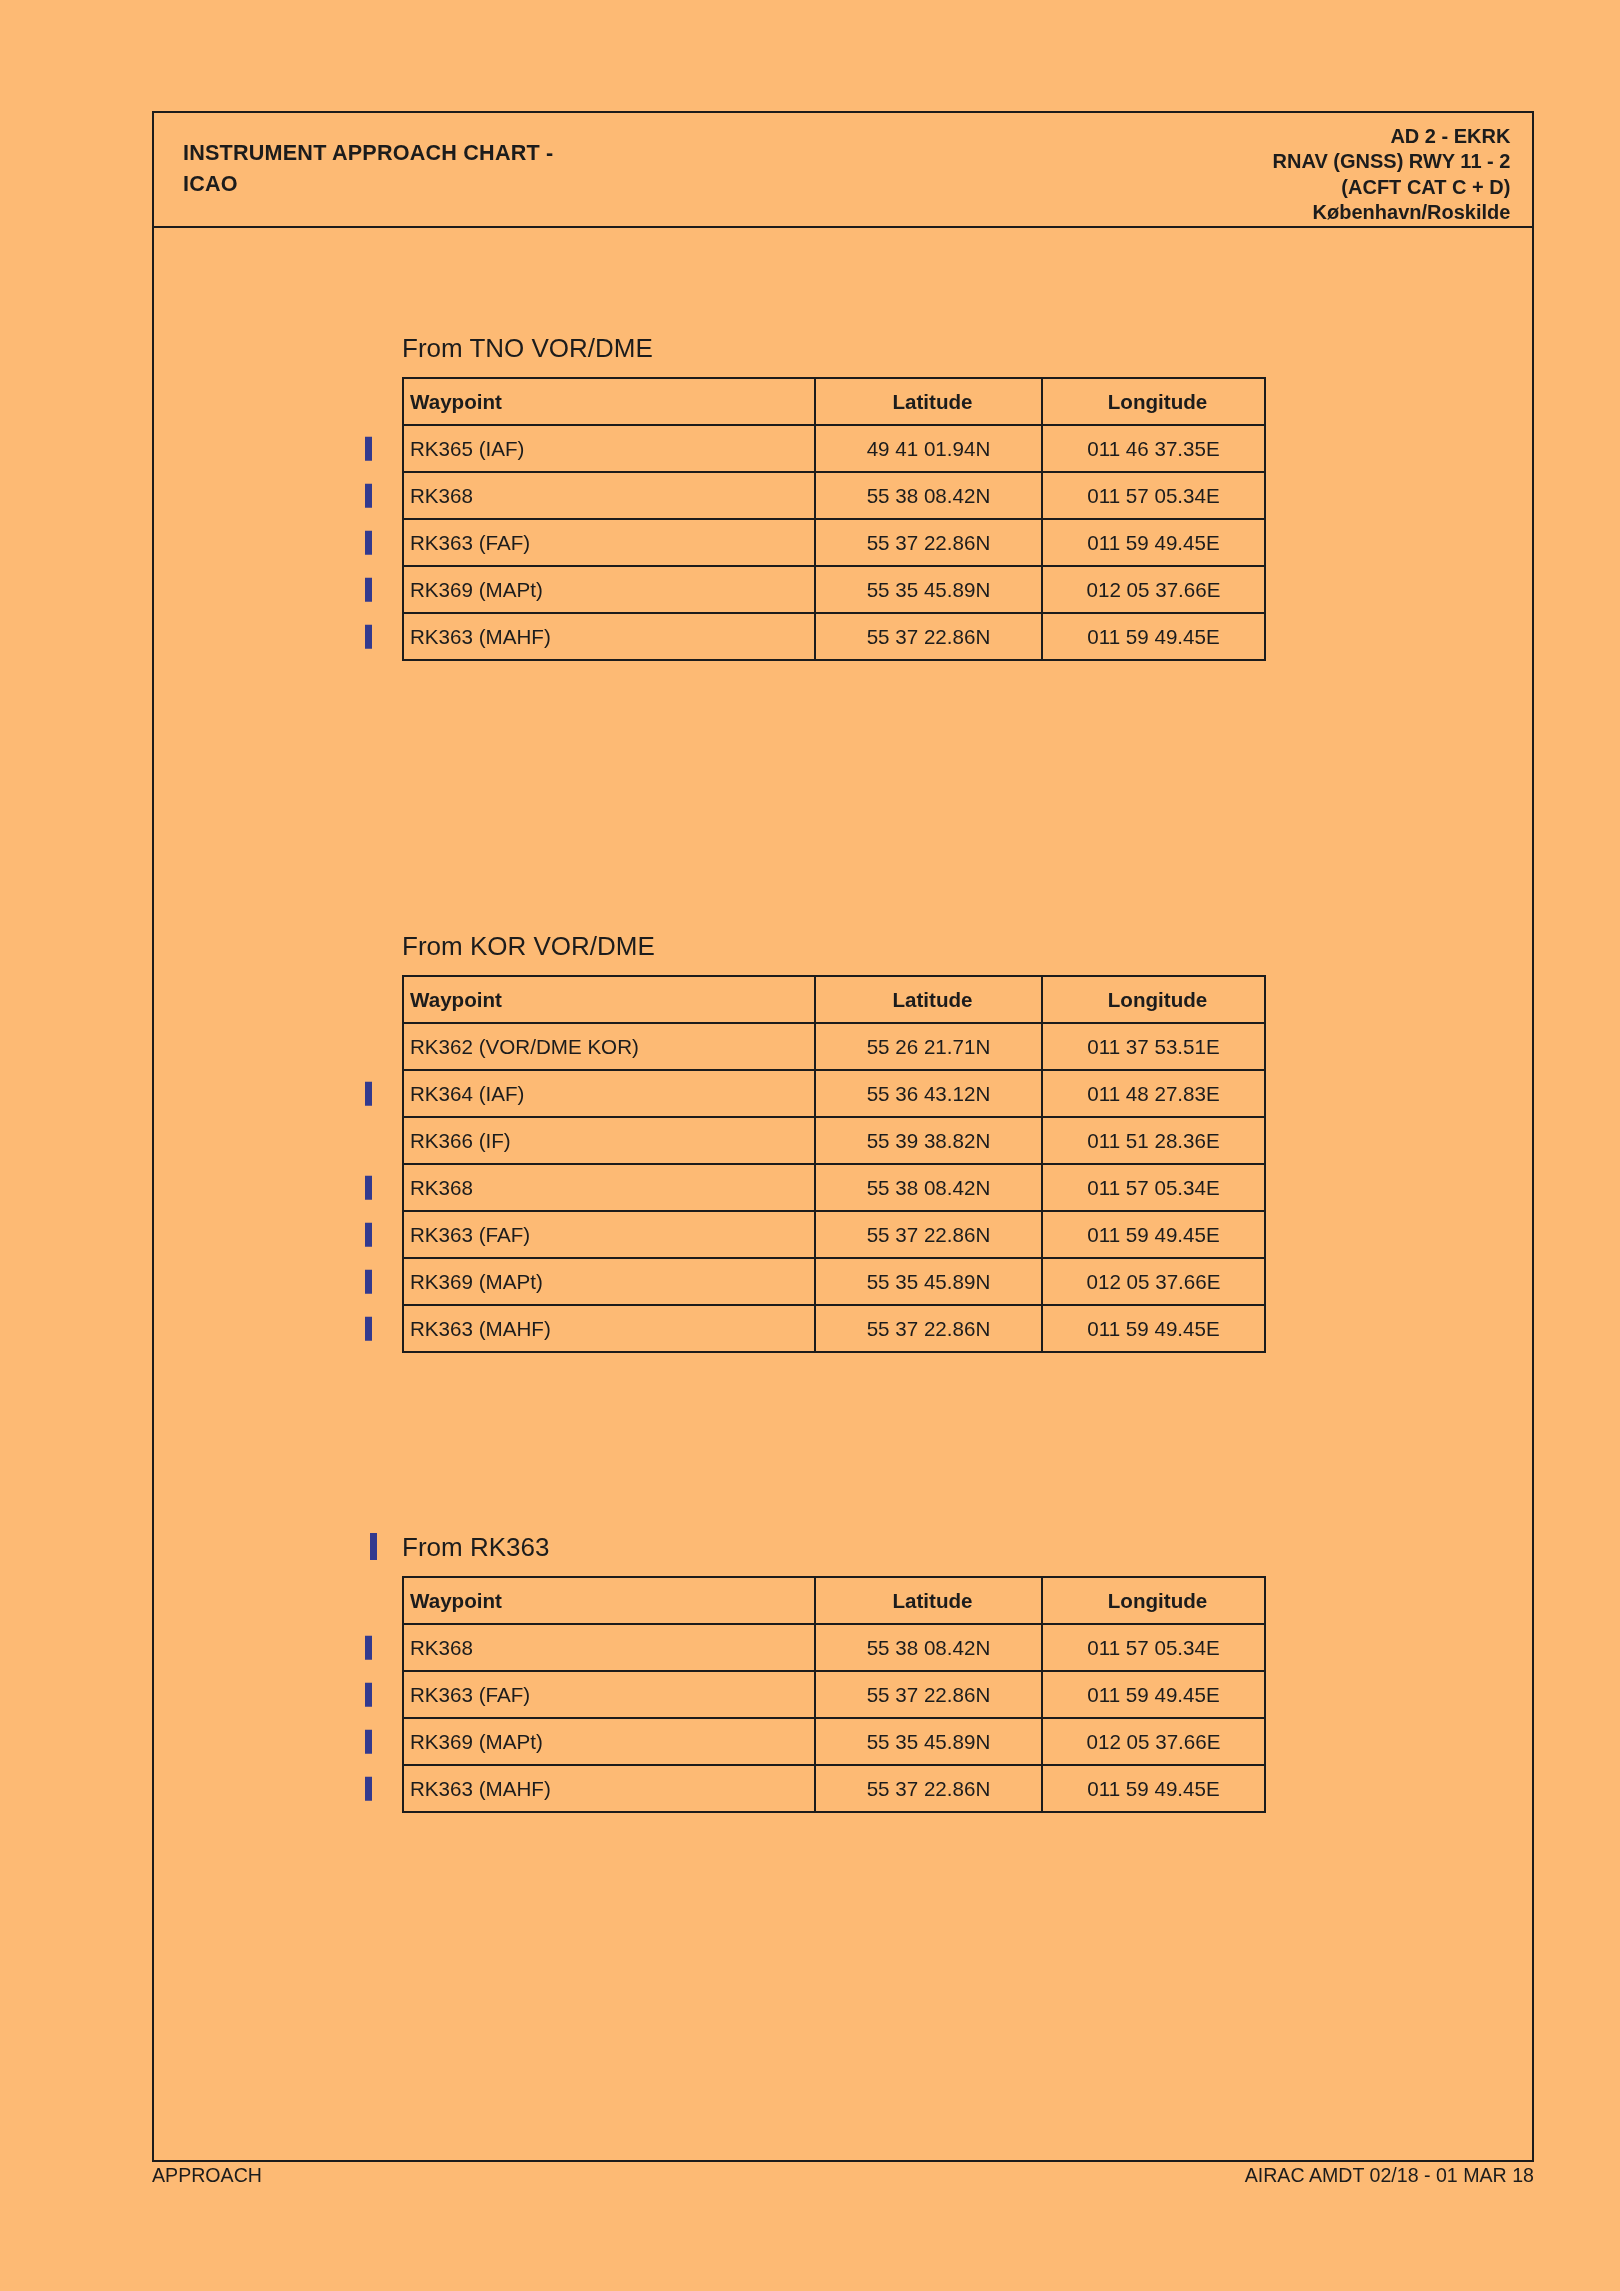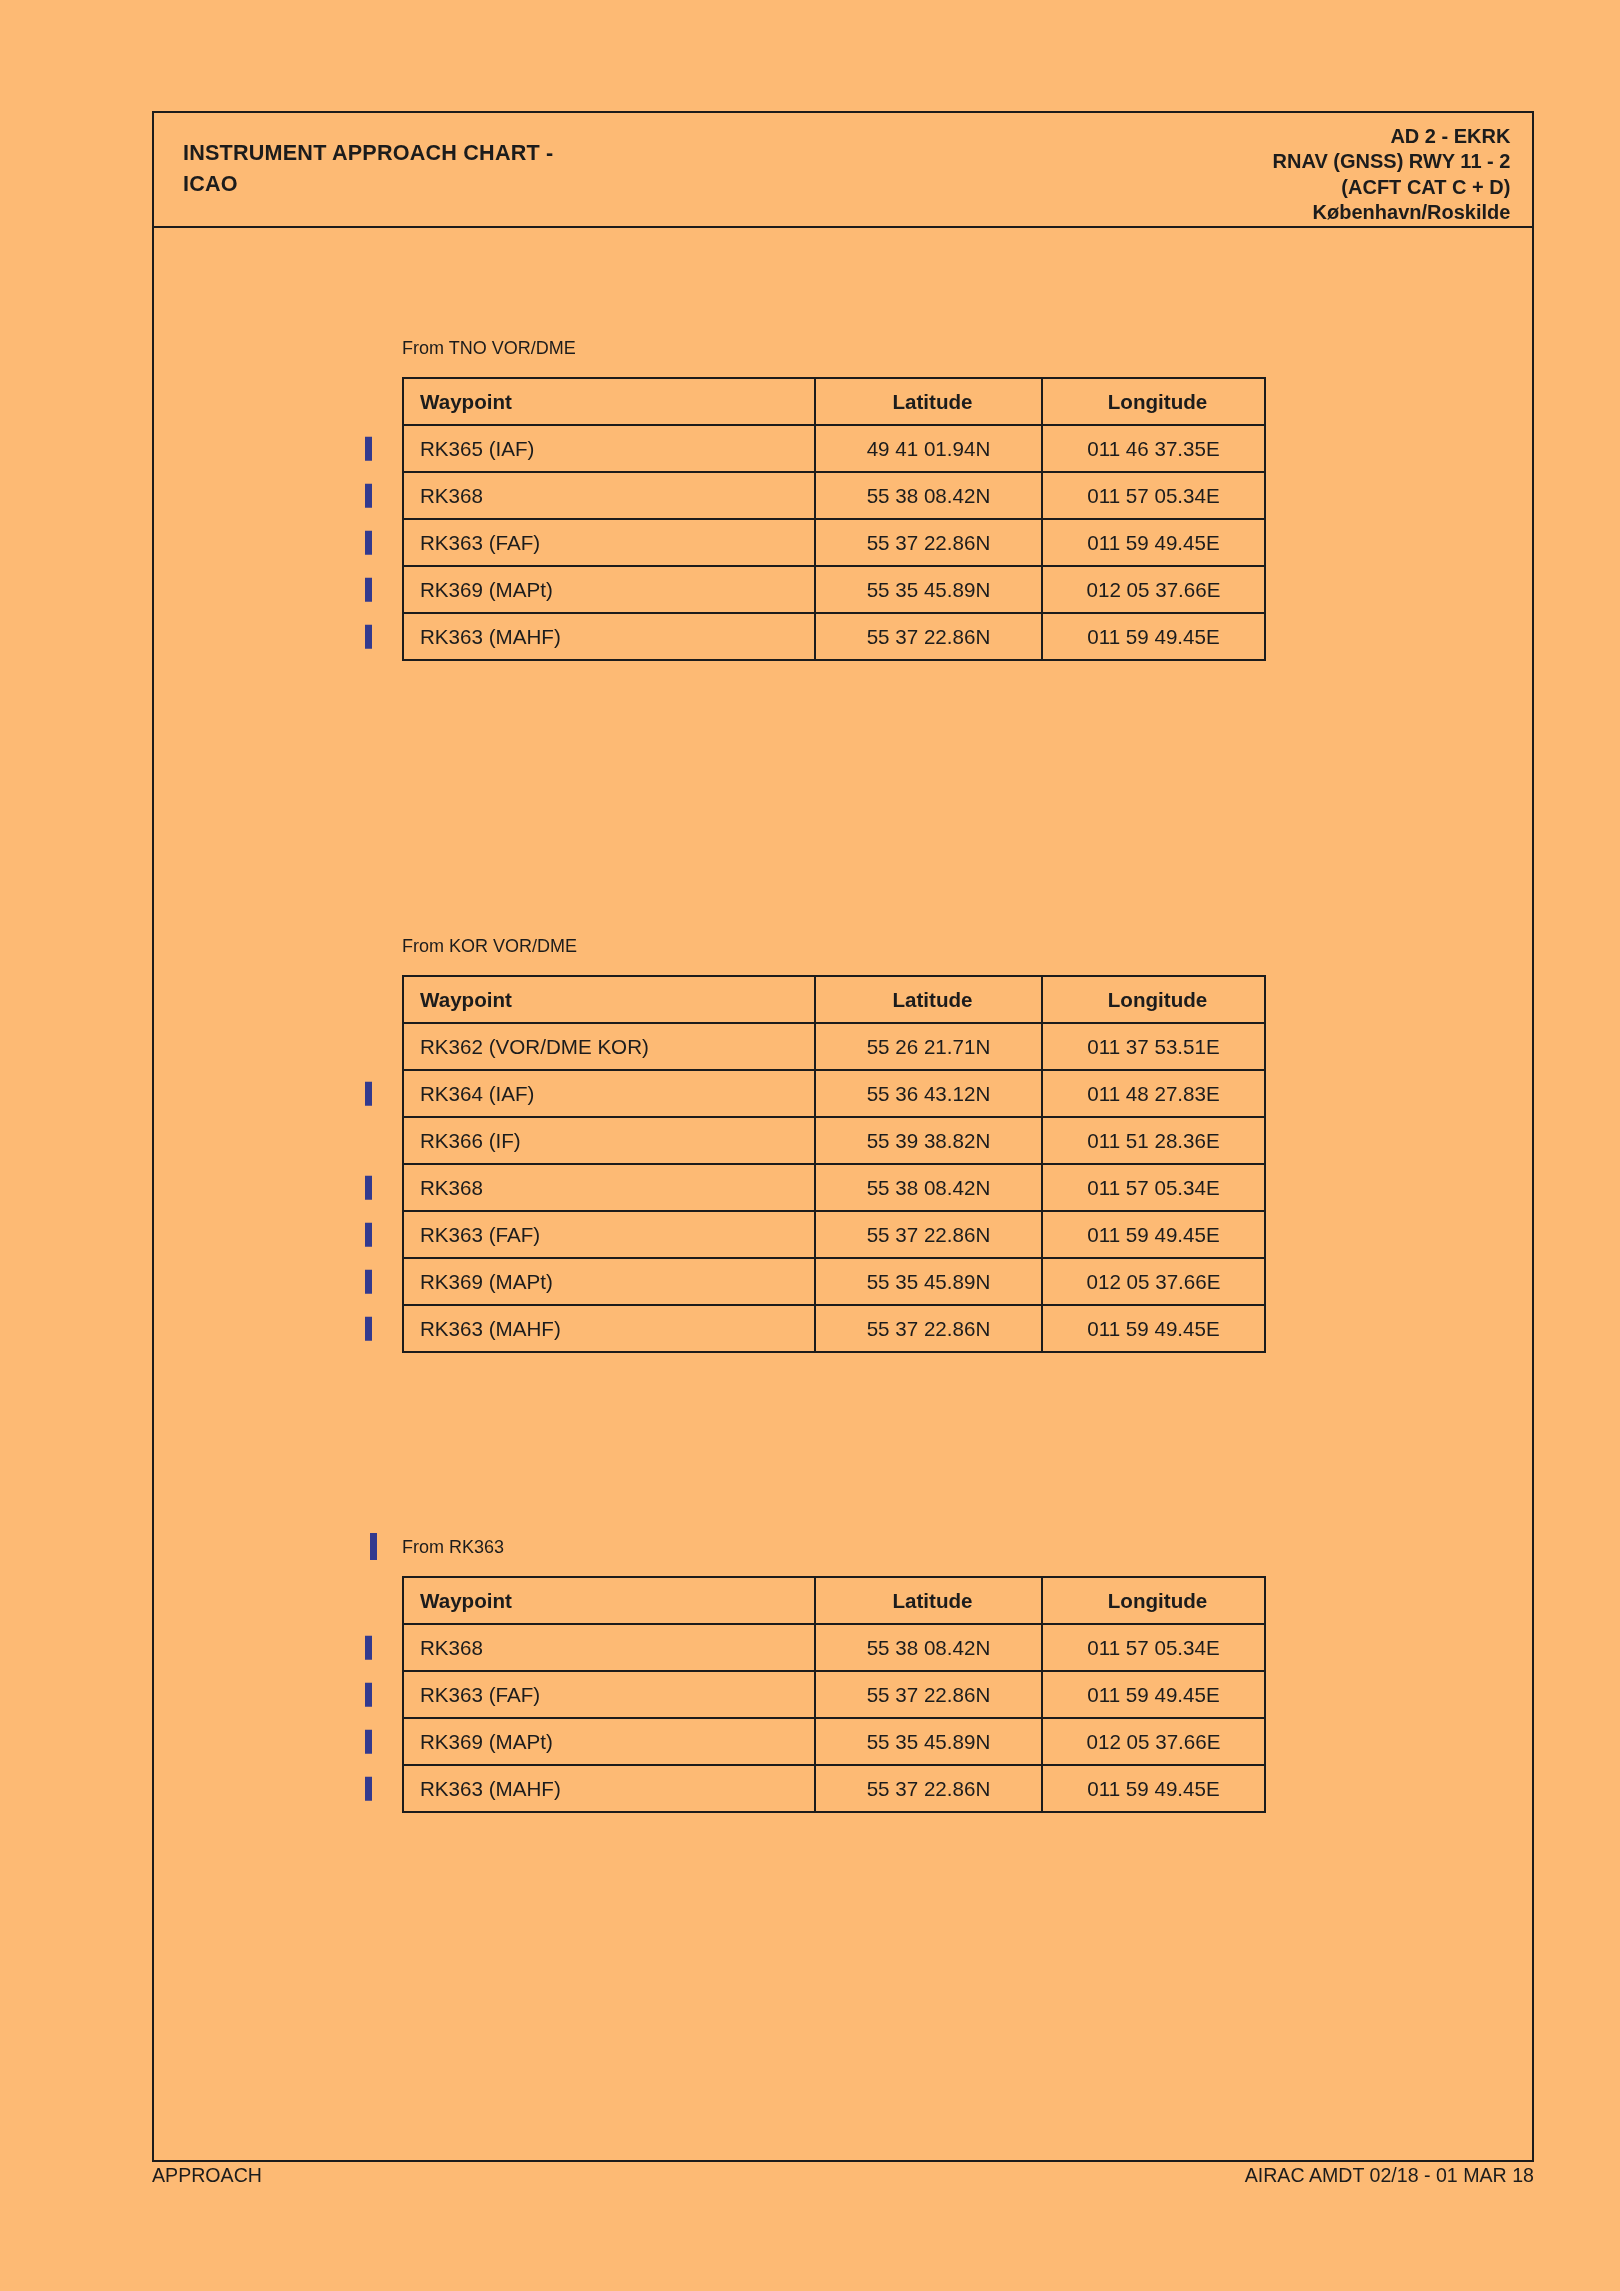--- a/index.html
+++ b/index.html
@@ -12,32 +12,32 @@
     border:2.9px solid #1c1c1c; box-sizing:border-box;
   }
   .doc-header {
     display:flex; justify-content:space-between; align-items:flex-start;
     height:115px; border-bottom:2.9px solid #1c1c1c; box-sizing:border-box;
     padding:0 21.6px 0 29px;
   }
   .doc-title { padding-top:23.5px; font-size:21.6px; font-weight:bold; line-height:31px; letter-spacing:0.2px; }
   .doc-info  { padding-top:10.8px; font-size:20px; font-weight:bold; line-height:25.5px; text-align:right; }
   .section { position:absolute; left:402px; width:863px; }
-  .section-label { position:relative; font-size:18px; line-height:25.5px; margin-bottom:15.7px; }
+  .section-label { position:relative; font-size:26px; line-height:25.5px; margin-bottom:15.7px; }
   .label-bar {
     position:absolute; left:-32px; top:-2px; width:6.9px; height:27.4px;
     background:#333a8e;
   }
   table.wp-table { border-collapse:collapse; table-layout:fixed; width:863px; }
   .wp-table th, .wp-table td {
     border:2px solid #1c1c1c; height:47px; font-size:20.6px;
     text-align:center; vertical-align:middle; padding:0; box-sizing:border-box;
   }
   .wp-table th { font-weight:bold;padding-left:8px; }
-  .wp-table th.wp, .wp-table td.wp { text-align:left; padding-left:16px; position:relative;border-radius:10px; }
+  .wp-table th.wp, .wp-table td.wp { text-align:left; padding-left:6px; position:relative;border-radius:10px; }
   .row-bar {
     position:absolute; left:-39px; top:50%; transform:translateY(-50%);
     width:6.9px; height:24.5px; background:#333a8e;
   }
   .doc-footer {
     position:absolute; left:152px; top:2164px; width:1382px;
     display:flex; justify-content:space-between;
     font-size:19.6px; line-height:23.5px;
   }
 </style>

